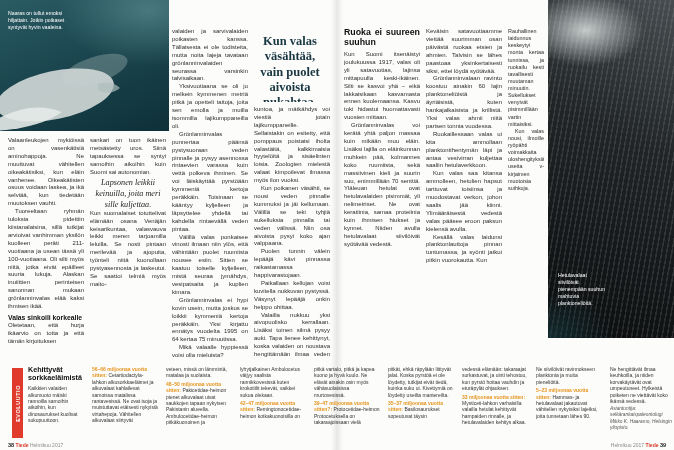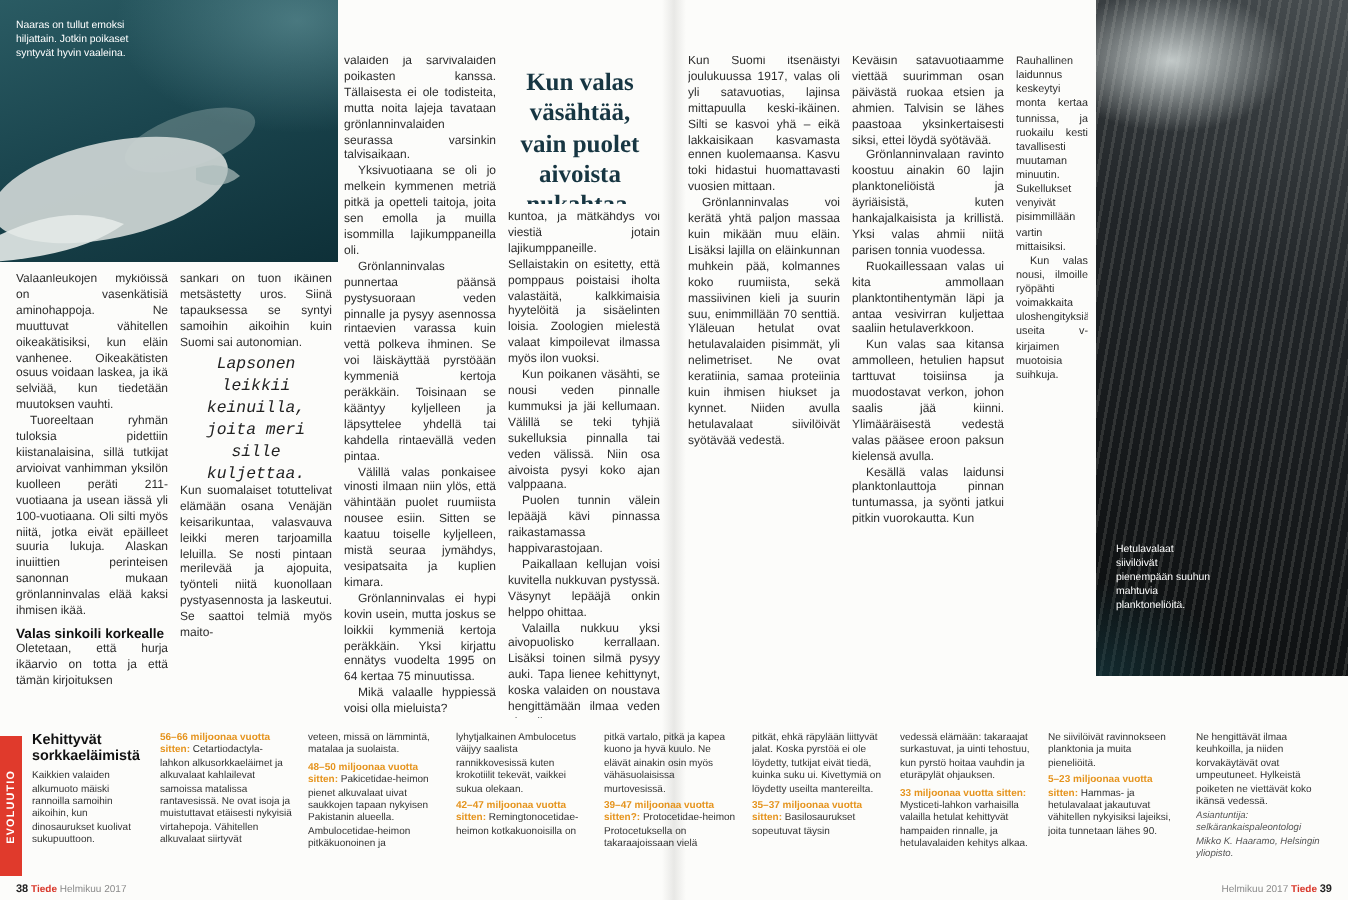--- a/index.html
+++ b/index.html
@@ -36,25 +36,25 @@
   #c2{left:90px;top:137px;width:76px;height:222px;}
   #c3{left:172px;top:28px;width:76px;height:331px;}
   #c4q{left:248px;top:30px;width:84px;height:72px;}
   #c4{left:254px;top:106px;width:76px;height:253px;}
   #c5{left:344px;top:28px;width:76px;height:331px;}
   #c6{left:426px;top:28px;width:76px;height:331px;}
   #c7{left:508px;top:28px;width:36px;height:331px;font-size:5.4px;}
 
   .bigquote{font-family:"Liberation Serif",serif;font-size:12.5px;font-weight:bold;
       color:#173642;text-align:center;line-height:1.22;margin:4px;}
-  .smallquote{font-family:Liberation Mono, monospace;font-style:italic;font-size:8.2px;
+  .smallquote{font-family:Liberation Serif, serif;font-style:italic;font-size:8.2px;
       color:#222;text-align:center;line-height:1.35;margin:6px 2px;text-indent:0!important;}
 
   
-  .timeline{position:absolute;left:0;top:366px;width:610px;height:74px;}
+  .timeline{position:absolute;left:12px;top:366px;width:610px;height:74px;}
   .tl-tag{position:absolute;left:0;top:2px;width:11px;height:70px;background:#e03a2c;
       display:flex;align-items:center;justify-content:center;}
   .tl-tag span{writing-mode:vertical-rl;transform:rotate(180deg);color:#fff;
       font-size:5.4px;font-weight:bold;letter-spacing:.6px;text-transform:uppercase;}
   .tl-col{position:absolute;top:0;width:66px;height:74px;overflow:hidden;
       font-size:5px;line-height:1.28;color:#333;text-align:left;}
   .tl-p{margin:0 0 2px;}
   .tl-date{color:#e5941e;font-weight:bold;}
   .tl-intro-h{font-size:7.2px;font-weight:bold;line-height:1.12;color:#111;margin:0 0 3px;}
   .tl-credit{font-style:italic;color:#555;font-size:4.8px;margin-top:2px;}
@@ -117,20 +117,21 @@
   <div class="col bt" id="c4">
     <p class="ni">kuntoa, ja mätkähdys voi viestiä jotain lajikumppaneille. Sellaistakin on esitetty, että pomppaus poistaisi iholta valastäitä, kalkkimaisia hyytelöitä ja sisäelinten loisia. Zoologien mielestä valaat kimpoilevat ilmassa myös ilon vuoksi.</p>
     <p>Kun poikanen väsähti, se nousi veden pinnalle kummuksi ja jäi kellumaan. Välillä se teki tyhjiä sukelluksia pinnalla tai veden välissä. Niin osa aivoista pysyi koko ajan valppaana.</p>
     <p>Puolen tunnin välein lepääjä kävi pinnassa raikastamassa happivarastojaan.</p>
     <p>Paikallaan kellujan voisi kuvitella nukkuvan pystyssä. Väsynyt lepääjä onkin helppo ohittaa.</p>
     <p>Valailla nukkuu yksi aivopuolisko kerrallaan. Lisäksi toinen silmä pysyy auki. Tapa lienee kehittynyt, koska valaiden on noustava hengittämään ilmaa veden pinnalle.</p>
 
   </div>
 
   <div class="col bt" id="c5">
+    <h2 class="bighead">Ruoka ei suureen suuhun</h2>
     <p class="ni">Kun Suomi itsenäistyi joulukuussa 1917, valas oli yli satavuotias, lajinsa mittapuulla keski-ikäinen. Silti se kasvoi yhä – eikä lakkaisikaan kasvamasta ennen kuolemaansa. Kasvu toki hidastui huomattavasti vuosien mittaan.</p>
     <p>Grönlanninvalas voi kerätä yhtä paljon massaa kuin mikään muu eläin. Lisäksi lajilla on eläinkunnan muhkein pää, kolmannes koko ruumiista, sekä massiivinen kieli ja suurin suu, enimmillään 70 senttiä. Yläleuan hetulat ovat hetulavalaiden pisimmät, yli nelimetriset. Ne ovat keratiinia, samaa proteiinia kuin ihmisen hiukset ja kynnet. Niiden avulla hetulavalaat siivilöivät syötävää vedestä.</p>
   </div>
 
   <div class="col bt" id="c6">
     <p class="ni">Keväisin satavuotiaamme viettää suurimman osan päivästä ruokaa etsien ja ahmien. Talvisin se lähes paastoaa yksinkertaisesti siksi, ettei löydä syötävää.</p>
     <p>Grönlanninvalaan ravinto koostuu ainakin 60 lajin planktoneliöistä ja äyriäisistä, kuten hankajalkaisista ja krillistä. Yksi valas ahmii niitä parisen tonnia vuodessa.</p>
     <p>Ruokaillessaan valas ui kita ammollaan planktontihentymän läpi ja antaa vesivirran kuljettaa saaliin hetulaverkkoon.</p>
     <p>Kun valas saa kitansa ammolleen, hetulien hapsut tarttuvat toisiinsa ja muodostavat verkon, johon saalis jää kiinni. Ylimääräisestä vedestä valas pääsee eroon paksun kielensä avulla.</p>
     <p>Kesällä valas laidunsi planktonlauttoja pinnan tuntumassa, ja syönti jatkui pitkin vuorokautta. Kun</p>

